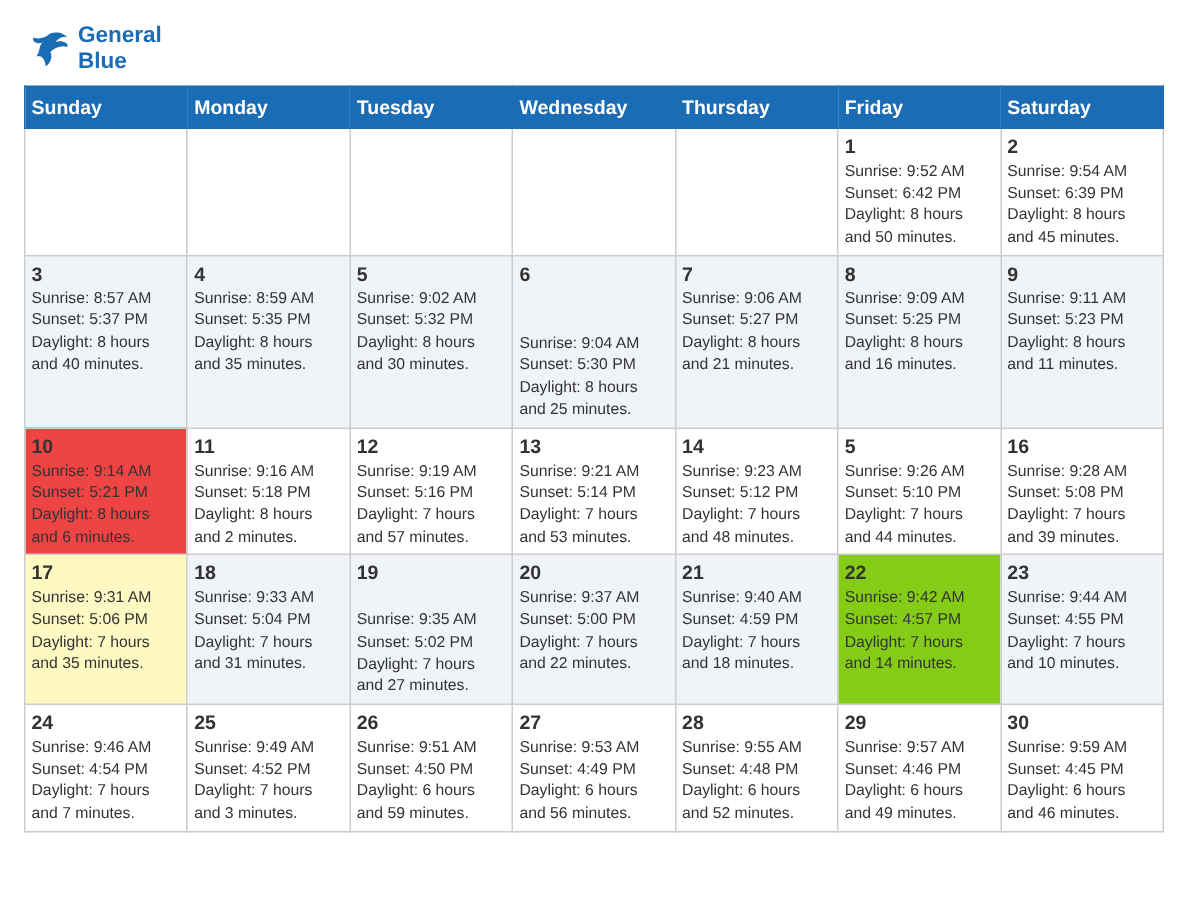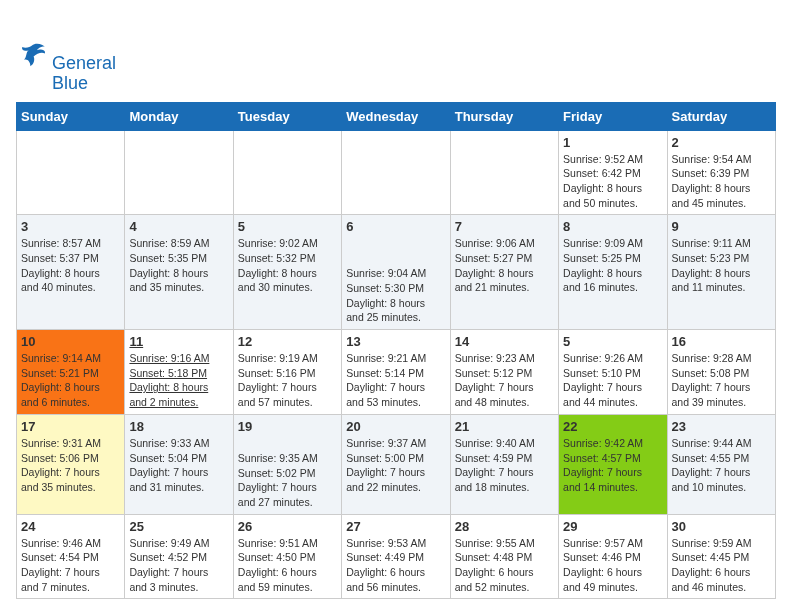--- a/index.html
+++ b/index.html
@@ -15,25 +15,24 @@
       justify-content: space-between;
       align-items: flex-start;
       margin-bottom: 8px;
     }
     .logo {
       display: flex;
       align-items: center;
       gap: 4px;
     }
     .logo-text {
-      font-size: 18px;
-      font-weight: normal;
+      font-size: 15px;
+      font-weight: bold;
       color: #333;
       line-height: 1.1;
-      margin-top: 38px;
     }
     .logo-text span {
       color: #1a6cb5;
     }
     .logo-bird {
       width: 32px;
       height: 32px;
     }
     .title-area {
       text-align: right;
@@ -188,28 +187,28 @@
         </td>
         <td style="background: rgb(240, 244, 248);">
           <span class="day-number">9</span>
           <div class="day-info" style="white-space: pre-line;">Sunrise: 9:11 AM
 Sunset: 5:23 PM
 Daylight: 8 hours
 and 11 minutes.</div>
         </td>
       </tr>
       <tr>
-        <td style="background: #f97316;">
+        <td style="background: #ef4444;">
           <span class="day-number">10</span>
           <div class="day-info" style="white-space: pre-line;">Sunrise: 9:14 AM
 Sunset: 5:21 PM
 Daylight: 8 hours
 and 6 minutes.</div>
         </td>
-        <td style="background: rgb(255, 255, 255); text-decoration: underline;">
+        <td style="background: rgb(255, 255, 255);">
           <span class="day-number">11</span>
           <div class="day-info" style="white-space: pre-line;">Sunrise: 9:16 AM
 Sunset: 5:18 PM
 Daylight: 8 hours
 and 2 minutes.</div>
         </td>
         <td style="background: rgb(255, 255, 255);">
           <span class="day-number">12</span>
           <div class="day-info" style="white-space: pre-line;">Sunrise: 9:19 AM
 Sunset: 5:16 PM

